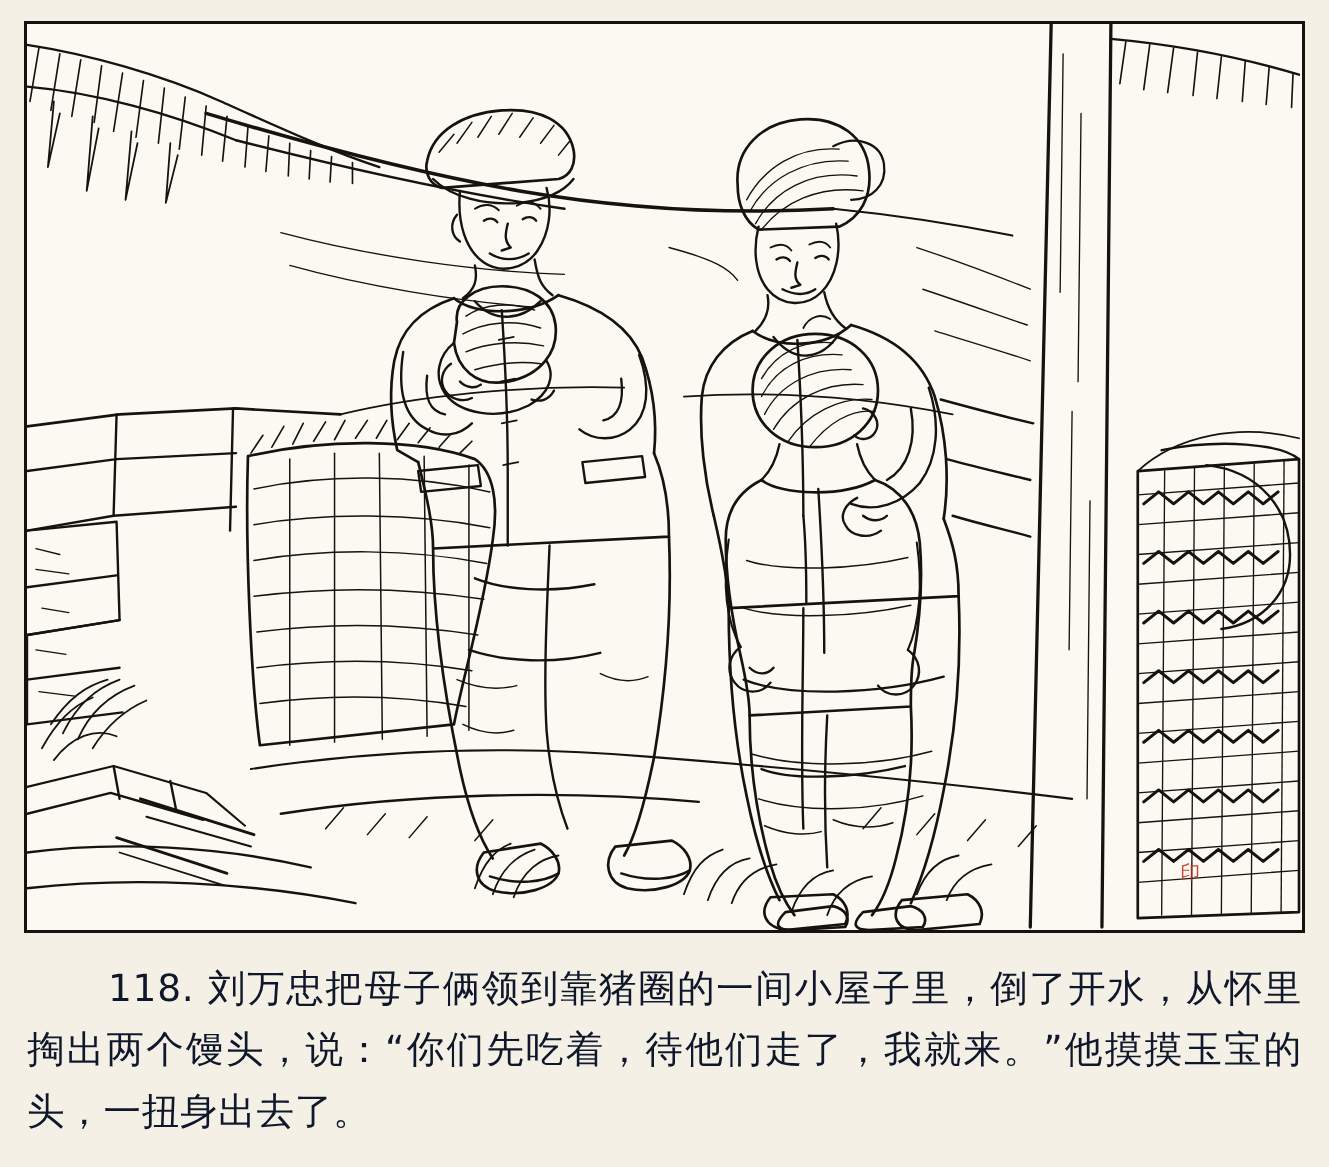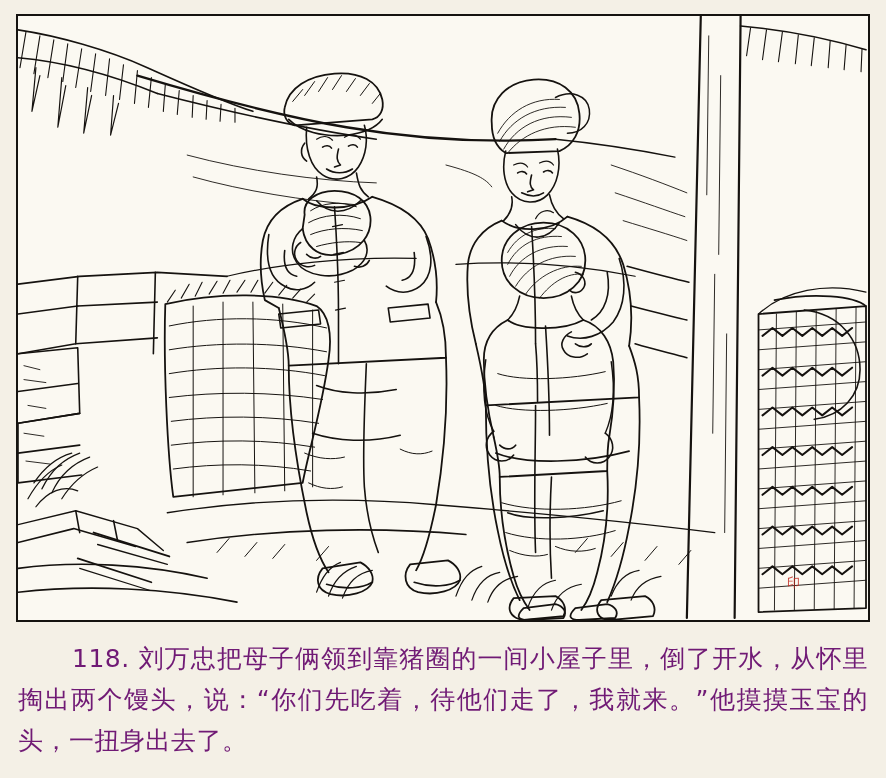--- a/index.html
+++ b/index.html
@@ -35,21 +35,21 @@
     display: block;
     width: 100%;
     height: 100%;
   }
   
   #caption {
     position: absolute;
     left: 18px;
     top: 638px;
     width: 850px;
-    color: #701a75;
+    color: #0f172a;
     font-family: "DejaVu Sans", sans-serif;
     font-size: 25px;
     line-height: 41px;
     letter-spacing: 0.5px;
     text-align: justify;
   }
   #caption .indent {
     display: inline-block;
     width: 54px;
   }

